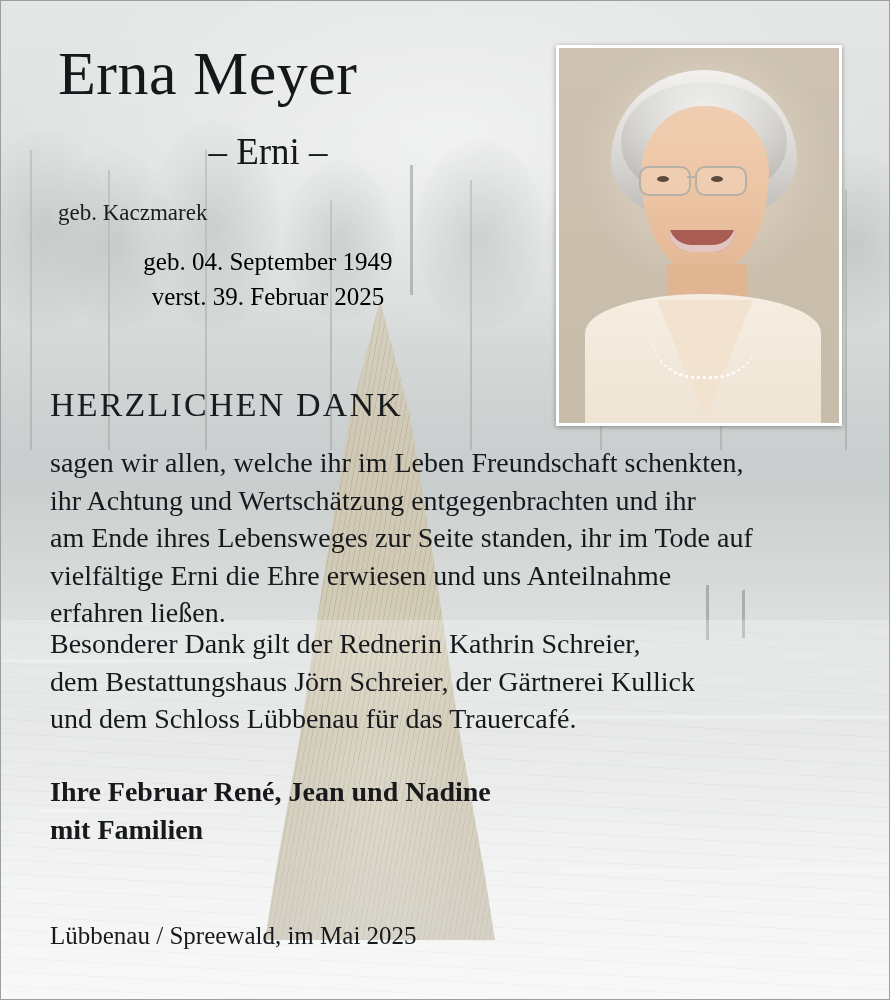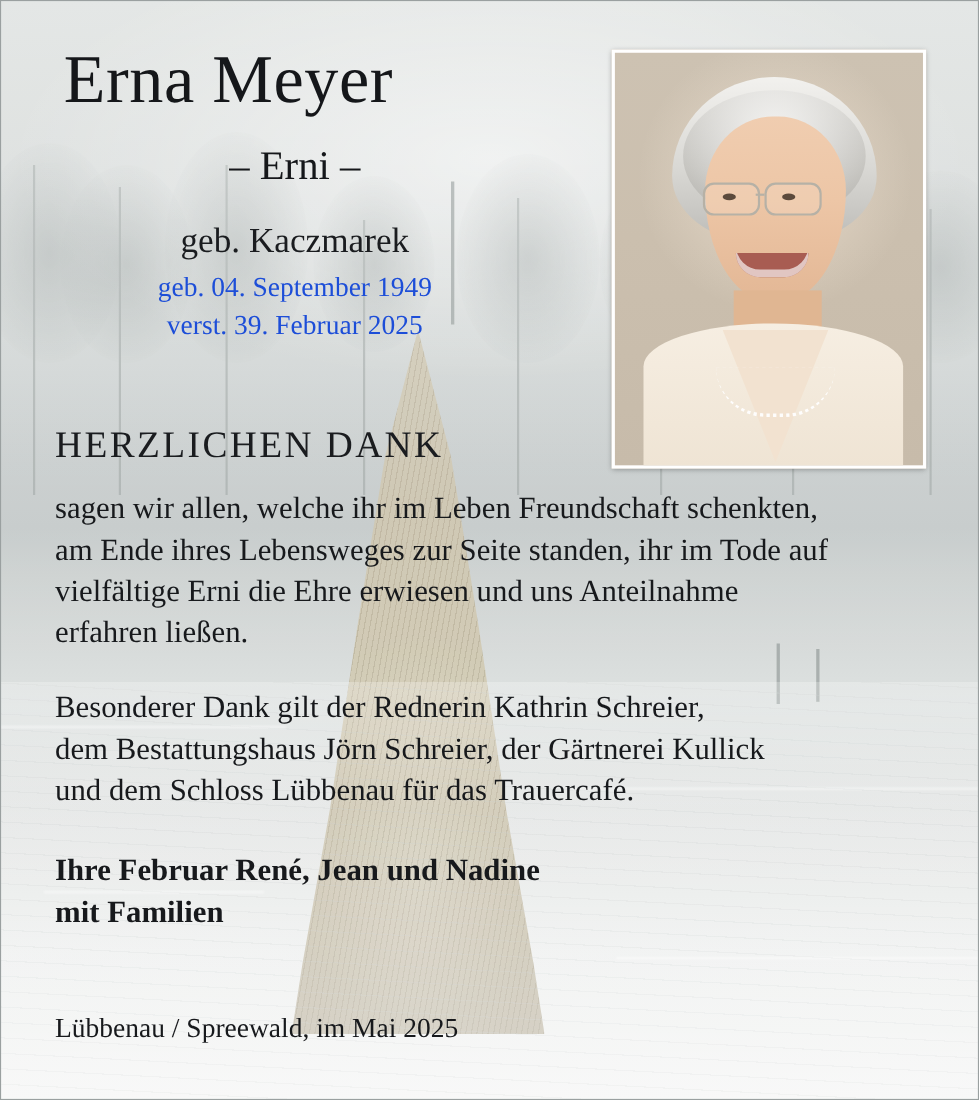--- a/index.html
+++ b/index.html
@@ -143,32 +143,31 @@
     width: 420px;
     text-align: center;
     font-size: 37px;
     color: #15171a;
   }
   .maiden {
     position: absolute;
     left: 58px;
     top: 200px;
     width: 420px;
-    text-align: center;
-    font-size: 32px;
+    font-size: 23px;
     color: #1a1c1f;
   }
   .dates {
     position: absolute;
     left: 58px;
     top: 245px;
     width: 420px;
     text-align: center;
     font-size: 25px;
-    color: #1d4ed8;
+    color: #000000;
     line-height: 1.38;
   }
   .dates div { white-space: nowrap; }
 
   .portrait {
     position: absolute;
     left: 556px;
     top: 45px;
     width: 280px;
     height: 375px;
@@ -369,20 +368,21 @@
         <div class="p-collar"></div>
         <div class="p-shirt-v"></div>
         <div class="p-necklace"></div>
       </div>
     </div>
 
     <div class="thanks-title">HERZLICHEN DANK</div>
 
     <div class="para para-1">
       <div>sagen wir allen, welche ihr im Leben Freundschaft schenkten,</div>
+      <div>ihr Achtung und Wertschätzung entgegenbrachten und ihr</div>
       <div>am Ende ihres Lebensweges zur Seite standen, ihr im Tode auf</div>
       <div>vielfältige Erni die Ehre erwiesen und uns Anteilnahme</div>
       <div>erfahren ließen.</div>
     </div>
 
     <div class="para para-2">
       <div>Besonderer Dank gilt der Rednerin Kathrin Schreier,</div>
       <div>dem Bestattungshaus Jörn Schreier, der Gärtnerei Kullick</div>
       <div>und dem Schloss Lübbenau für das Trauercafé.</div>
     </div>

